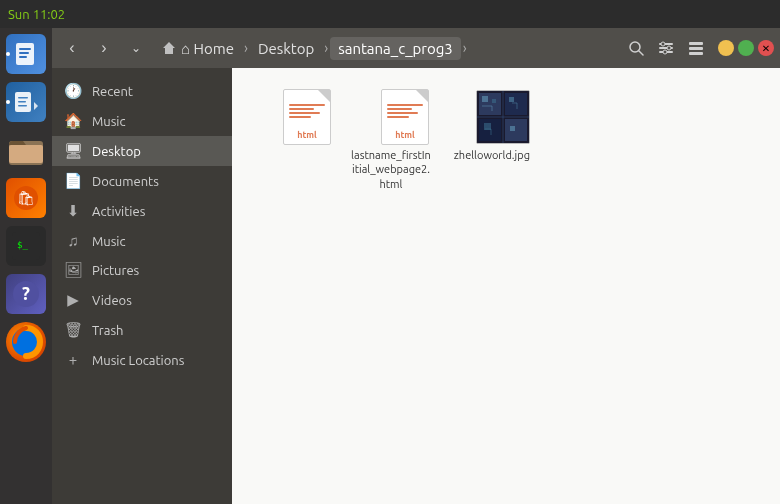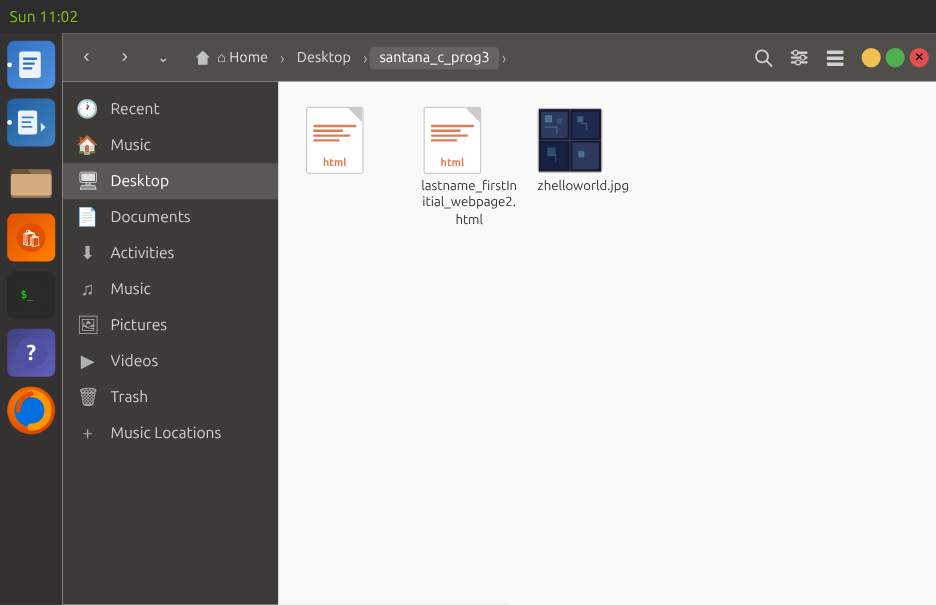--- a/index.html
+++ b/index.html
@@ -103,21 +103,21 @@
       display: flex;
       align-items: center;
       height: 28px;
       gap: 2px;
     }
     .path-item {
       padding: 3px 8px;
       border-radius: 4px;
       color: #e0e0e0;
       cursor: pointer;
-      font-size: 12px;
+      font-size: 15px;
       display: flex;
       align-items: center;
       gap: 4px;
     }
     .path-sep { color: #aaa; font-size: 14px; }
     .toolbar-right {
       display: flex;
       align-items: center;
       gap: 2px;
     }
@@ -163,21 +163,21 @@
       flex-wrap: wrap;
       align-content: flex-start;
       gap: 8px;
       overflow-y: auto;
     }
 
     .file-item {
       width: 90px;
       display: flex;
       flex-direction: column;
-      align-items: flex-start;
+      align-items: flex-end;
       padding: 6px 4px;
       border-radius: 4px;
       cursor: pointer;
       gap: 4px;
     }
     .file-icon {
       width: 54px;
       height: 54px;
       display: flex;
       align-items: center;

